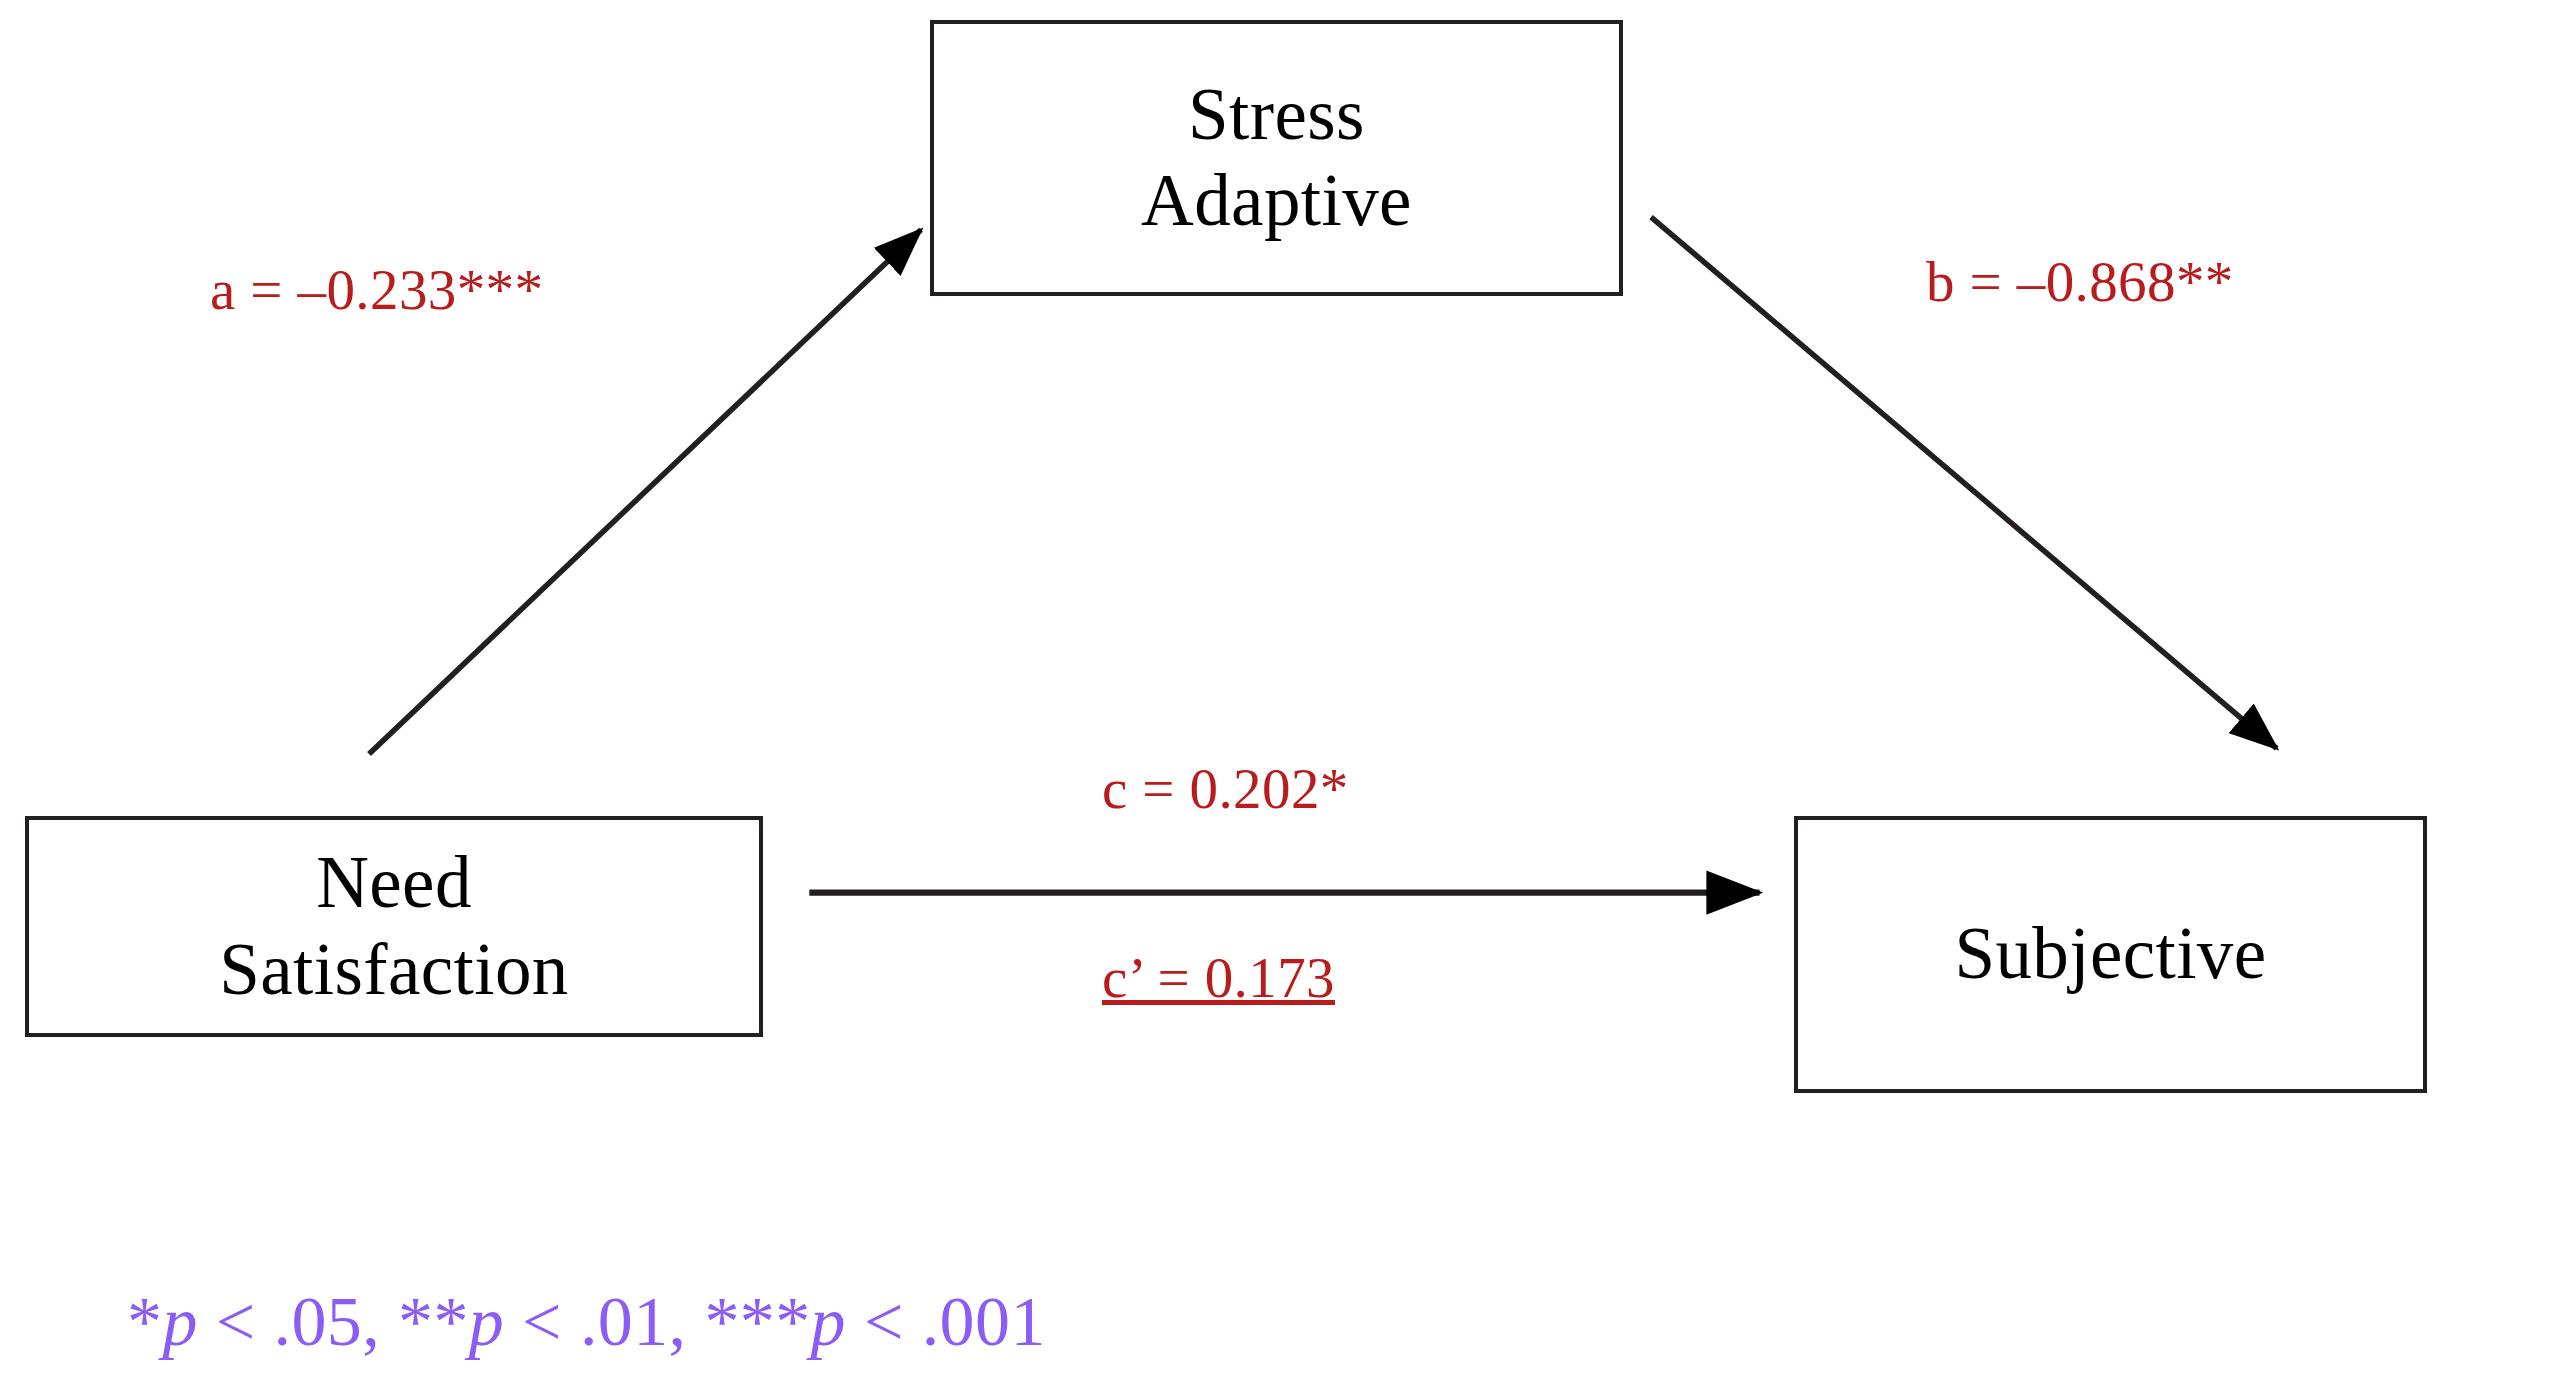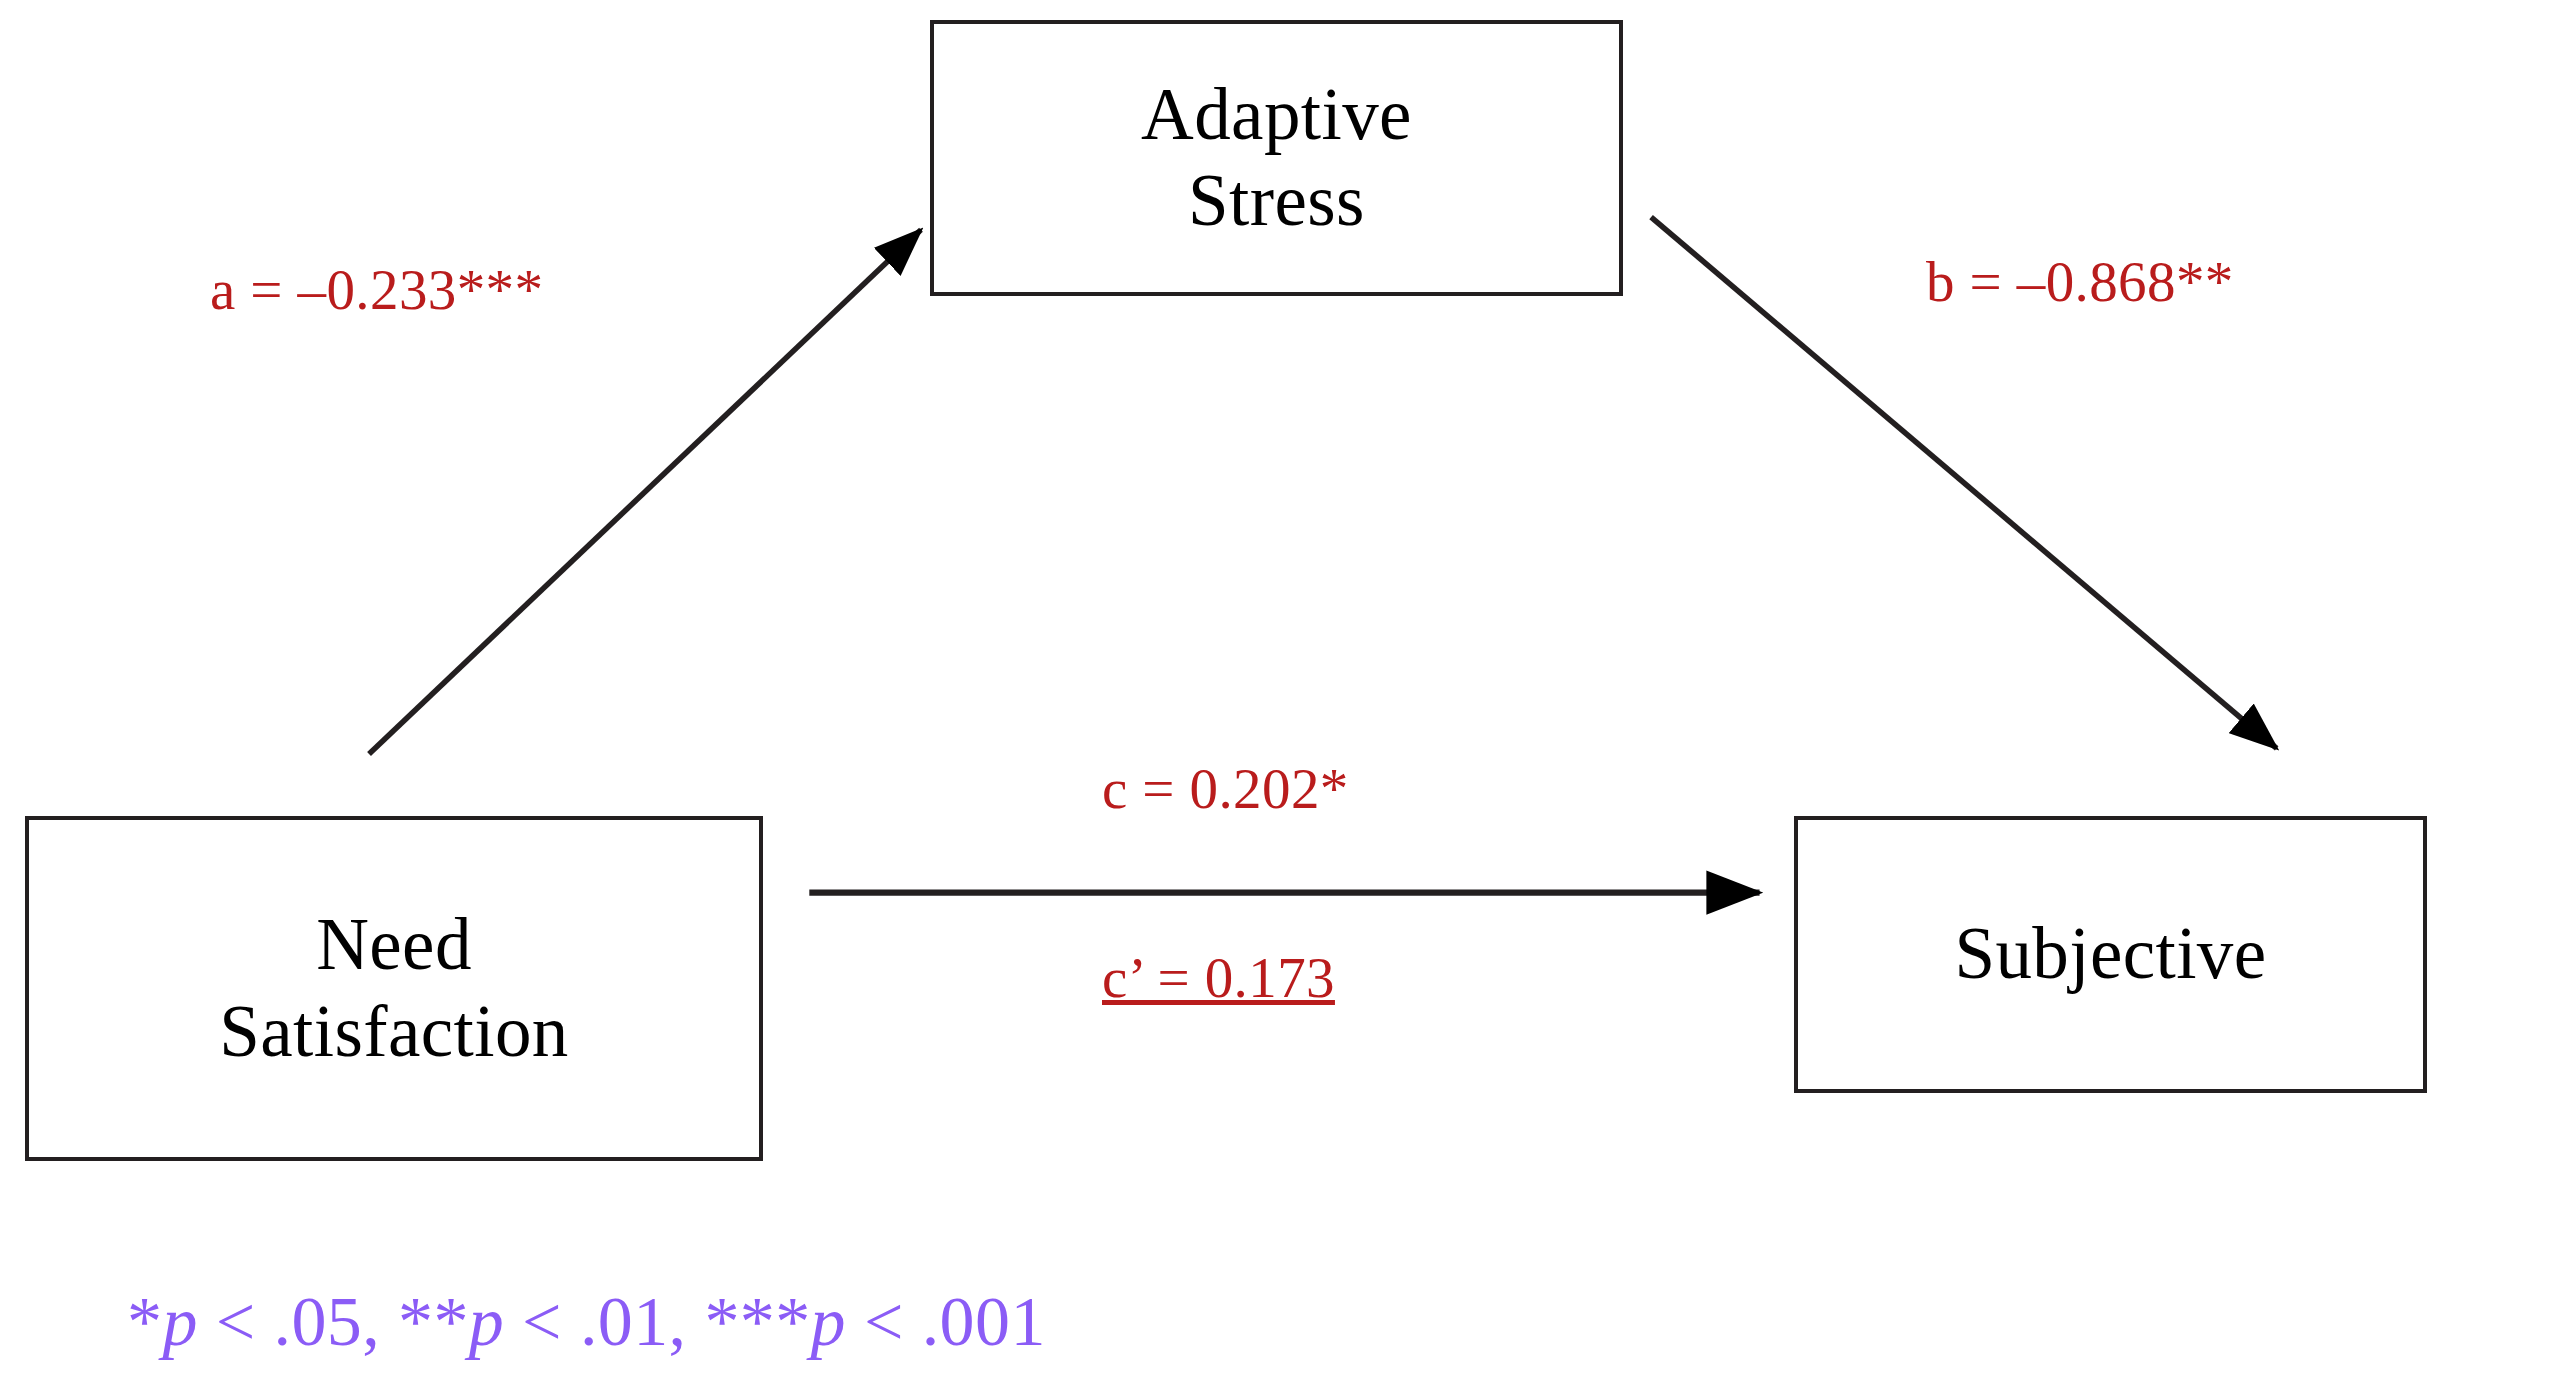--- a/index.html
+++ b/index.html
@@ -45,21 +45,21 @@
   #node-adaptive-stress {
     left: 930px;
     top: 20px;
     width: 693px;
     height: 276px;
   }
   #node-need-satisfaction {
     left: 25px;
     top: 816px;
     width: 738px;
-    height: 345px;
+    height: 221px;
   }
   #node-subjective-wellbeing {
     left: 1794px;
     top: 816px;
     width: 633px;
     height: 277px;
   }
   .path-label {
     position: absolute;
     color: #b91c1c;
@@ -114,22 +114,22 @@
     </defs>
 
     <line x1="466" y1="952" x2="1163" y2="290" stroke="#231f20" stroke-width="7" marker-end="url(#arrowhead)"></line>
 
     <line x1="2085" y1="274" x2="2875" y2="945" stroke="#231f20" stroke-width="7" marker-end="url(#arrowhead)"></line>
 
     <line x1="1022" y1="1127" x2="2222" y2="1127" stroke="#231f20" stroke-width="8" marker-end="url(#arrowhead)"></line>
   </svg>
 
   <div class="node-box" id="node-adaptive-stress">
+    <span class="node-line">Stress</span>
     <span class="node-line">Adaptive</span>
-    <span class="node-line">Stress</span>
   </div>
 
   <div class="node-box" id="node-need-satisfaction">
     <span class="node-line">Need</span>
     <span class="node-line">Satisfaction</span>
   </div>
 
   <div class="node-box" id="node-subjective-wellbeing">
     <span class="node-line">Subjective</span>
   </div>

